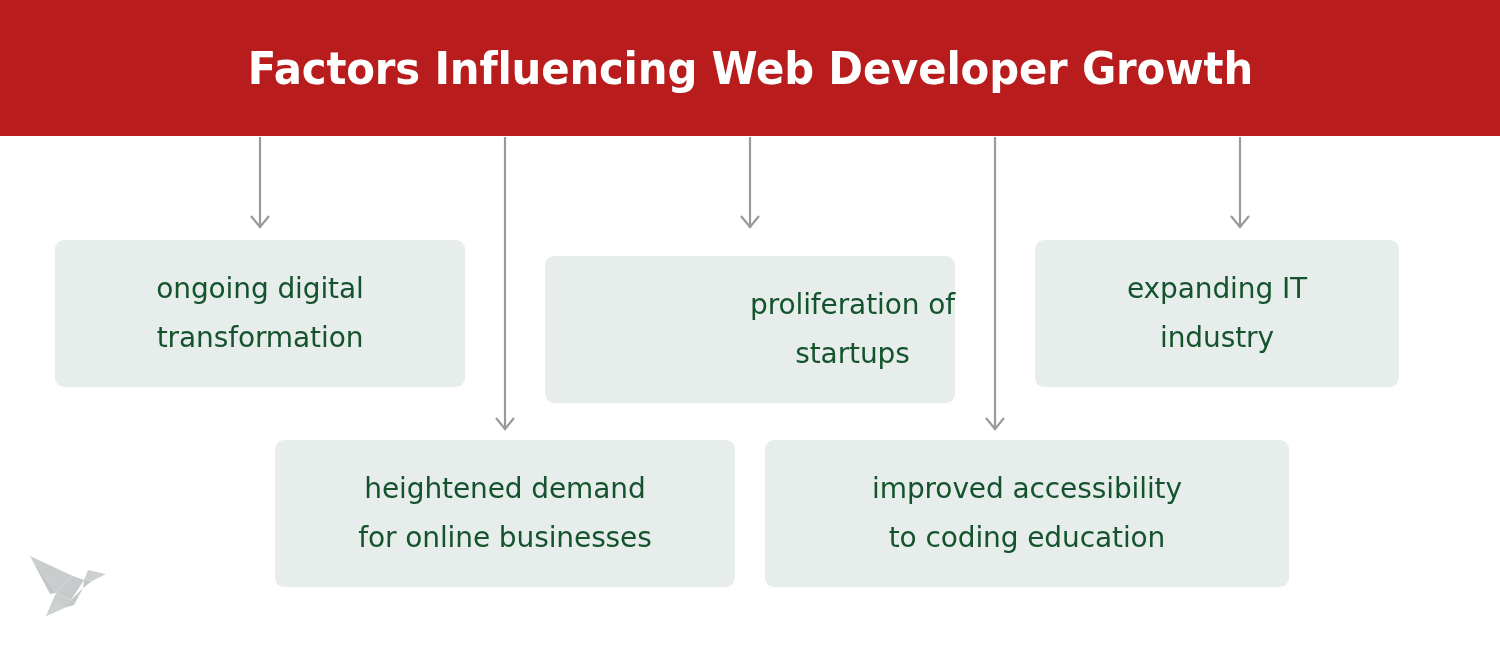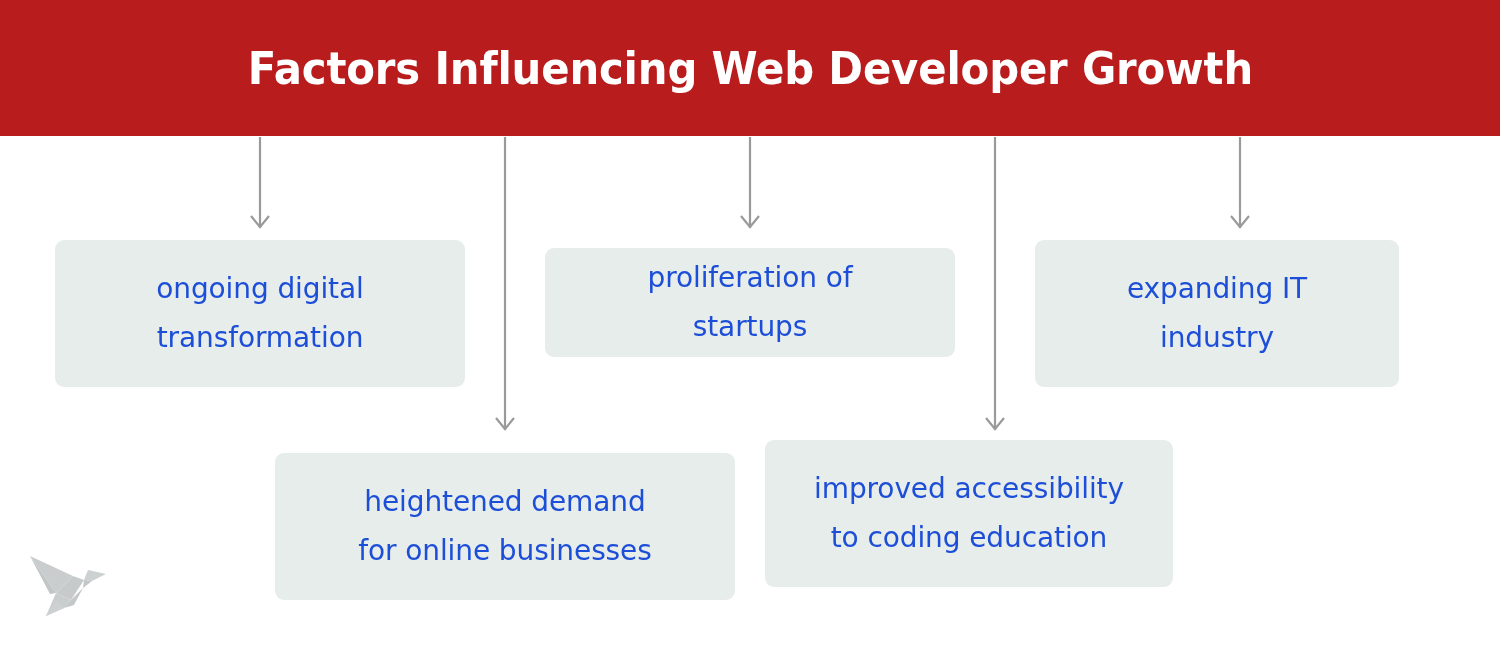--- a/index.html
+++ b/index.html
@@ -53,21 +53,21 @@
   .node-box {
     position: absolute;
     background: #e7edeb;
     border-radius: 9px;
     display: flex;
     align-items: center;
     justify-content: center;
     text-align: center;
   }
   .node-label {
-    color: #1d4ed8;
+    color: #14532d;
     font-family: "DejaVu Sans", "Liberation Sans", sans-serif;
     font-size: 28px;
     font-weight: 400;
     line-height: 1.72;
     white-space: pre-line;
     letter-spacing: -0.1px;
   }
   
   .logo {
     position: absolute;
@@ -114,36 +114,36 @@
         <polyline points="1231,216 1240,227 1249,216" stroke-linejoin="miter" stroke-linecap="butt"></polyline>
       </g>
     </g>
   </svg>
 
   <div class="node-box" style="left:55px; top:240px; width:410px; height:147px;">
     <div class="node-label">ongoing digital
 transformation</div>
   </div>
 
-  <div class="node-box" style="left:545px; top:248px; width:410px; height:109px;">
+  <div class="node-box" style="left:545px; top:256px; width:410px; height:147px;justify-content:flex-end;">
     <div class="node-label">proliferation of
 startups</div>
   </div>
 
   <div class="node-box" style="left:1035px; top:240px; width:364px; height:147px;">
     <div class="node-label">expanding IT
 industry</div>
   </div>
 
-  <div class="node-box" style="left:275px; top:440px; width:460px; height:147px;margin-top:13px;">
+  <div class="node-box" style="left:275px; top:440px; width:460px; height:147px;">
     <div class="node-label">heightened demand
 for online businesses</div>
   </div>
 
-  <div class="node-box" style="left:765px; top:440px; width:408px; height:147px;">
+  <div class="node-box" style="left:765px; top:440px; width:524px; height:147px;">
     <div class="node-label">improved accessibility
 to coding education</div>
   </div>
 
   <svg class="logo" width="86" height="74" viewBox="0 0 86 74" xmlns="http://www.w3.org/2000/svg">
 
     <polygon points="4,8 47,28 30,45" fill="#c9cdce"></polygon>
     <polygon points="4,8 30,45 24,46" fill="#c2c6c7"></polygon>
 
     <polygon points="47,28 30,45 45,52 58,32" fill="#c6cacb"></polygon>

